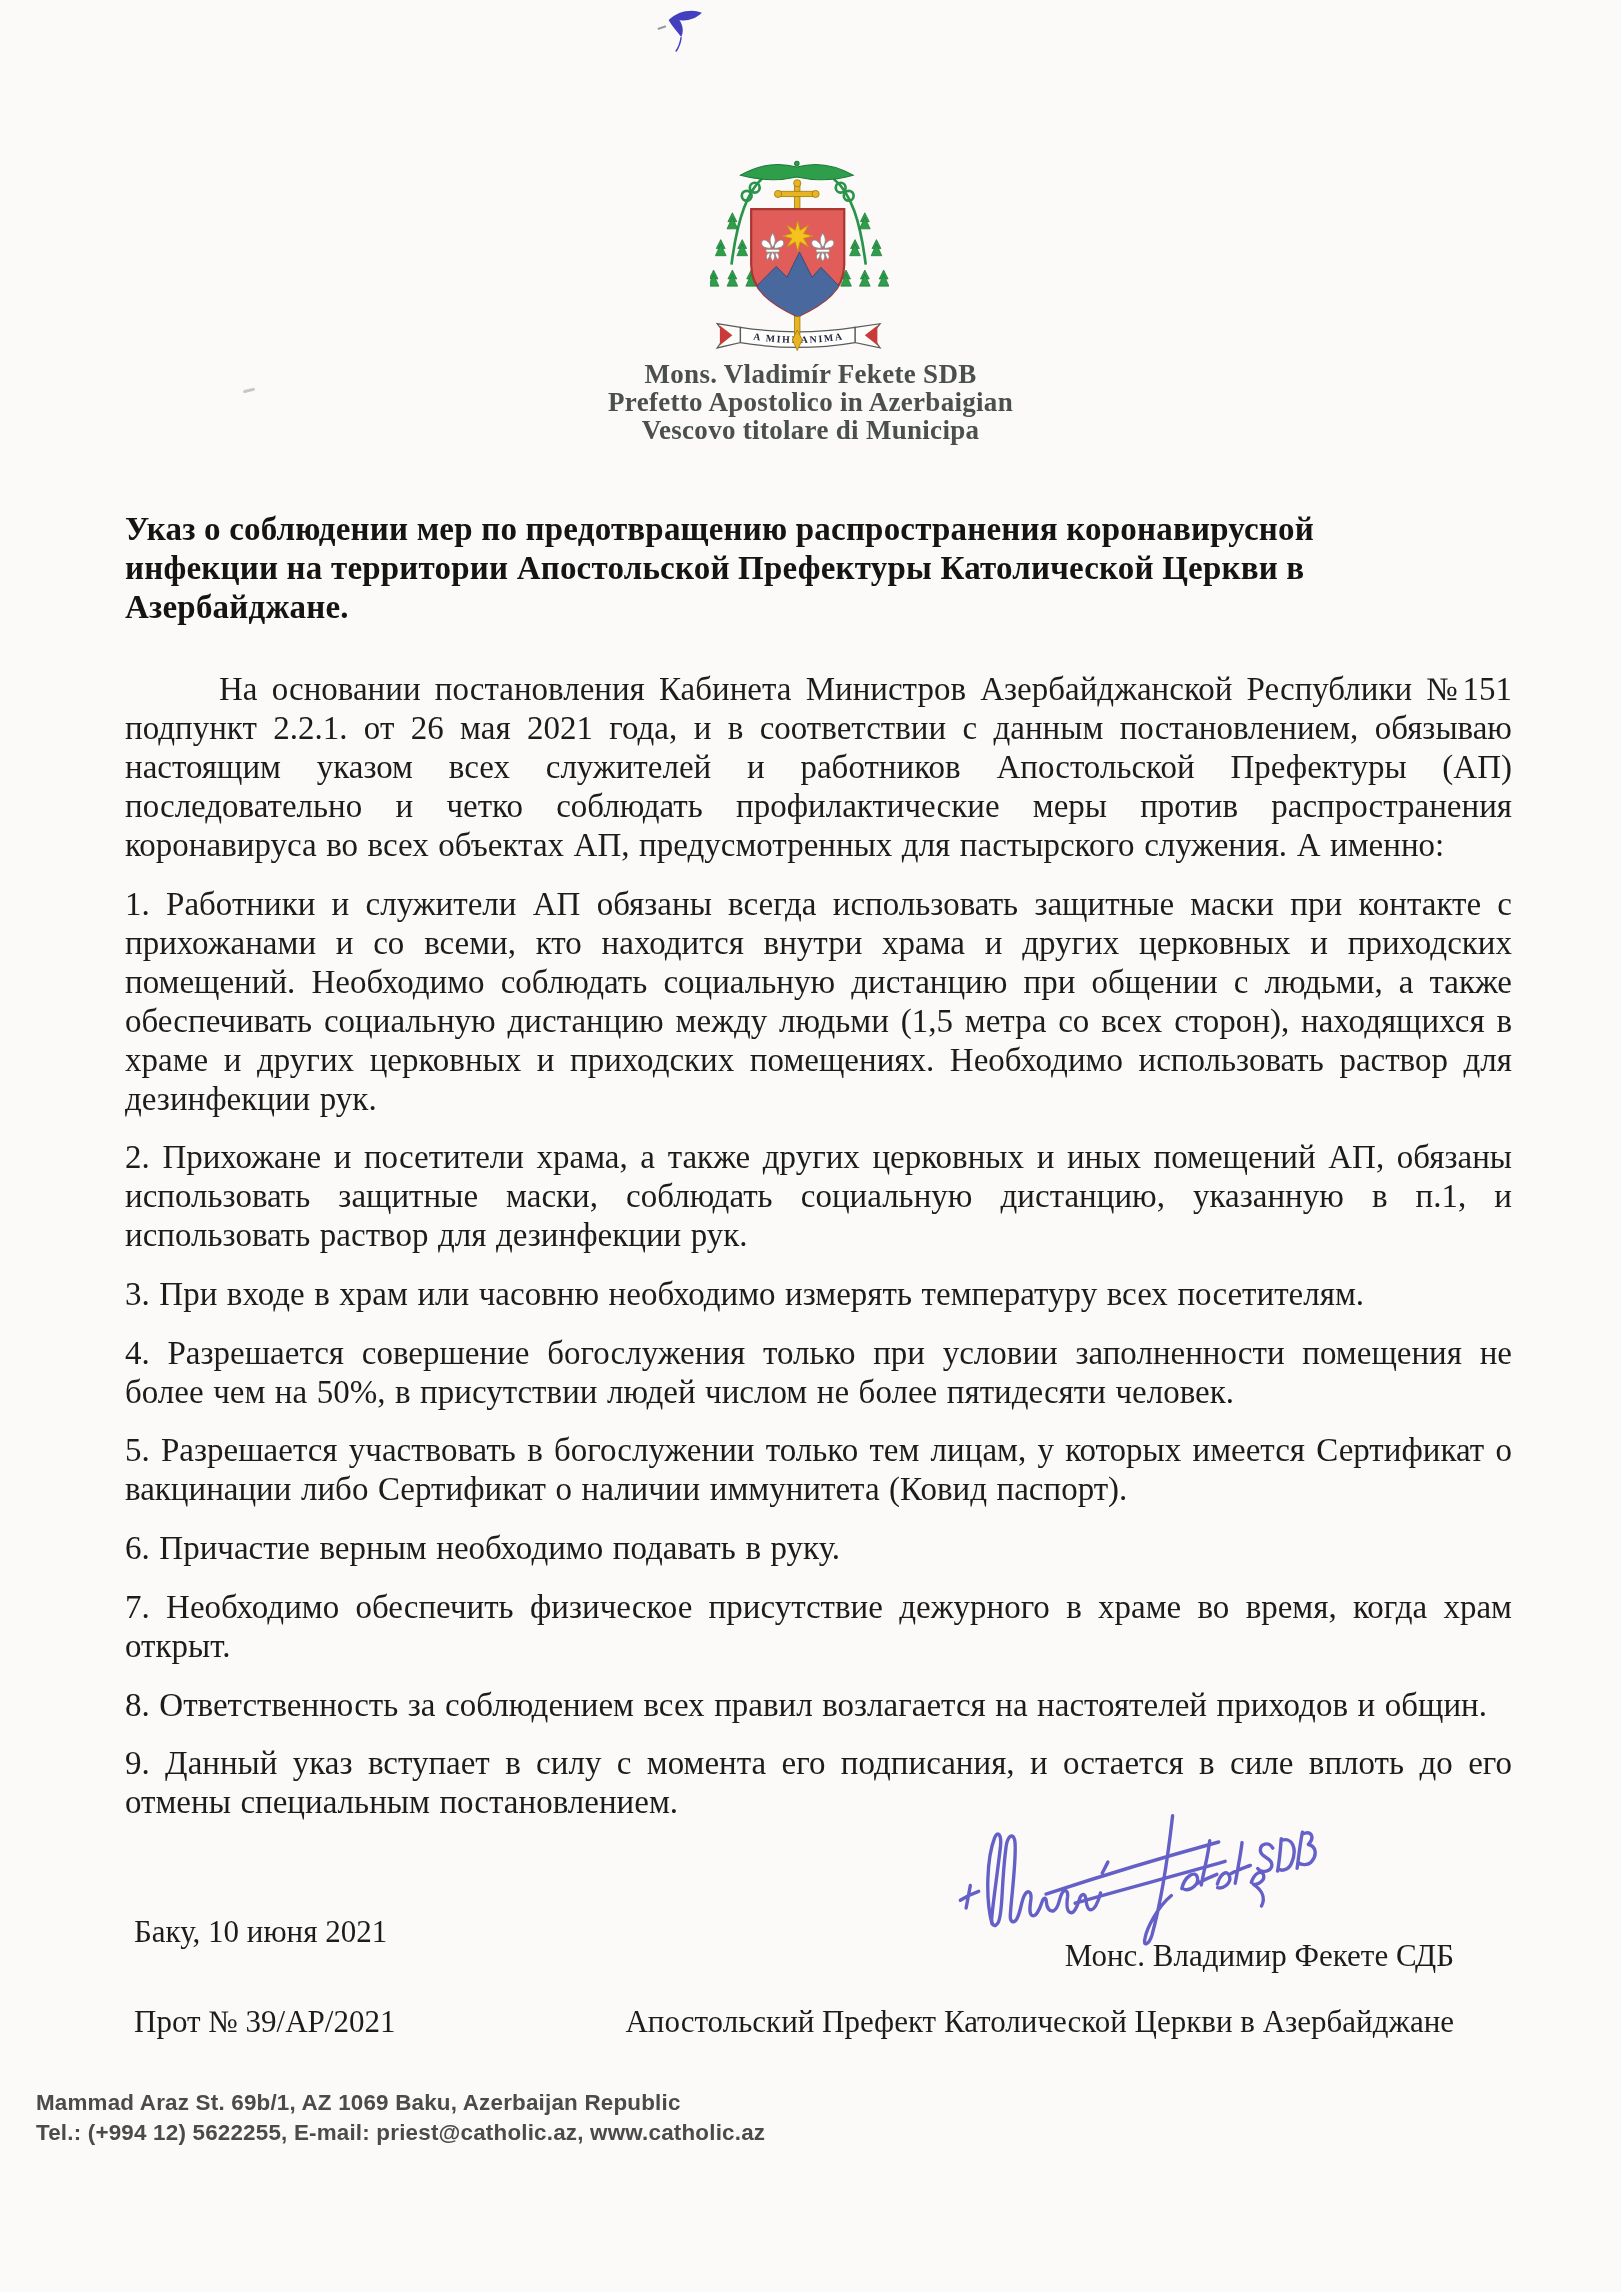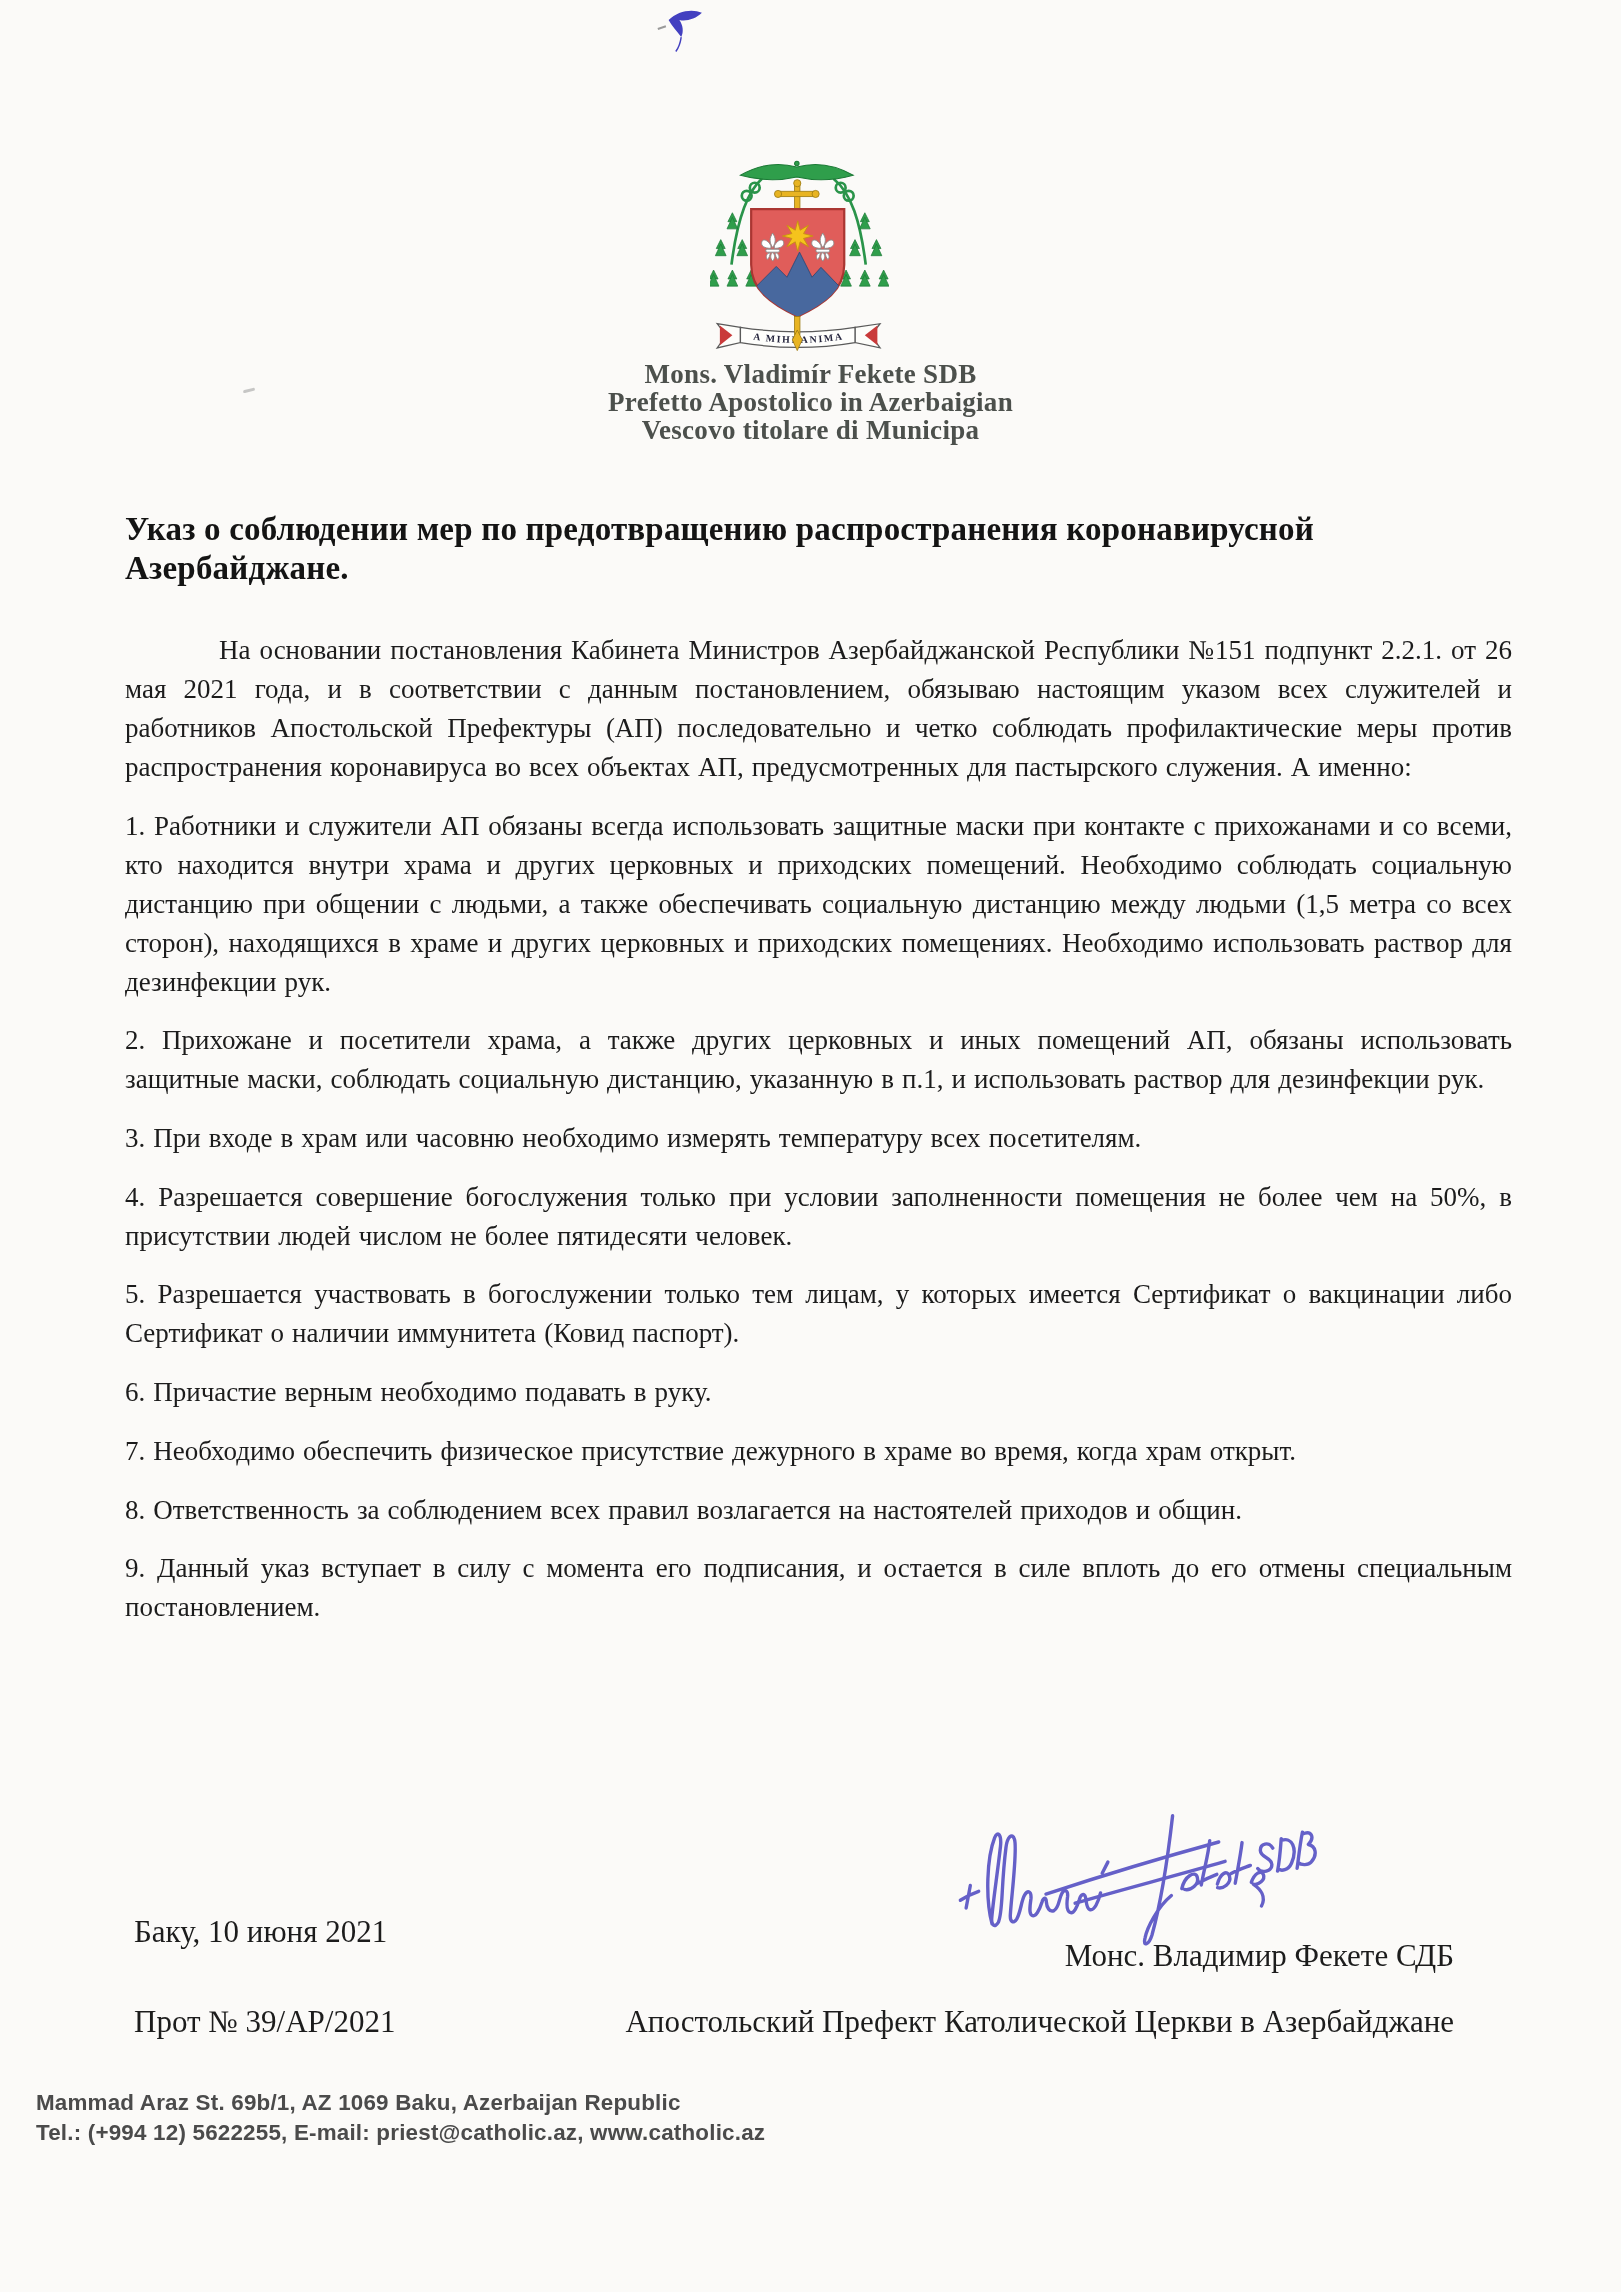--- a/index.html
+++ b/index.html
@@ -27,21 +27,21 @@
   .doc{
     position:absolute;left:125px;right:109px;top:510px;
   }
   .doc-title{
     font-weight:bold;font-size:33px;line-height:39px;
     text-align:left;color:#141414;letter-spacing:0.2px;
     margin:0 0 43px 0;
   }
   .doc p{
     margin:0 0 19.7px 0;
-    font-size:27px;line-height:39px;
+    font-size:33px;line-height:39px;
     text-align:justify;word-spacing:1.3px;color:#1c1c1c;
   }
   .doc p.intro{text-indent:94px;}
   
   .signature{position:absolute;left:942px;top:1802px;}
   
   .so{position:absolute;font-size:31px;line-height:39px;color:#1c1c1c;white-space:nowrap;}
   .so-place{left:134px;top:1912px;}
   .so-name{right:167px;top:1936px;}
   .so-prot{left:134px;top:2002px;}
@@ -156,20 +156,21 @@
 
   <div class="name-block">
     <div>Mons. Vladimír Fekete SDB</div>
     <div>Prefetto Apostolico in Azerbaigian</div>
     <div>Vescovo titolare di Municipa</div>
   </div>
 
   <div class="doc">
     <div class="doc-title">
       <div>Указ о соблюдении мер по предотвращению распространения коронавирусной</div>
+      <div>инфекции на территории Апостольской Префектуры Католической Церкви в</div>
       <div>Азербайджане.</div>
     </div>
     <p class="intro">На основании постановления Кабинета Министров Азербайджанской Республики №151 подпункт 2.2.1. от 26 мая 2021 года, и в соответствии с данным постановлением, обязываю настоящим указом всех служителей и работников Апостольской Префектуры (АП) последовательно и четко соблюдать профилактические меры против распространения коронавируса во всех объектах АП, предусмотренных для пастырского служения. А именно:</p>
     <p>1. Работники и служители АП обязаны всегда использовать защитные маски при контакте с прихожанами и со всеми, кто находится внутри храма и других церковных и приходских помещений. Необходимо соблюдать социальную дистанцию при общении с людьми, а также обеспечивать социальную дистанцию между людьми (1,5 метра со всех сторон), находящихся в храме и других церковных и приходских помещениях. Необходимо использовать раствор для дезинфекции рук.</p>
     <p>2. Прихожане и посетители храма, а также других церковных и иных помещений АП, обязаны использовать защитные маски, соблюдать социальную дистанцию, указанную в п.1, и использовать раствор для дезинфекции рук.</p>
     <p>3. При входе в храм или часовню необходимо измерять температуру всех посетителям.</p>
     <p>4. Разрешается совершение богослужения только при условии заполненности помещения не более чем на 50%, в присутствии людей числом не более пятидесяти человек.</p>
     <p>5. Разрешается участвовать в богослужении только тем лицам, у которых имеется Сертификат о вакцинации либо Сертификат о наличии иммунитета (Ковид паспорт).</p>
     <p>6. Причастие верным необходимо подавать в руку.</p>
     <p>7. Необходимо обеспечить физическое присутствие дежурного в храме во время, когда храм открыт.</p>

